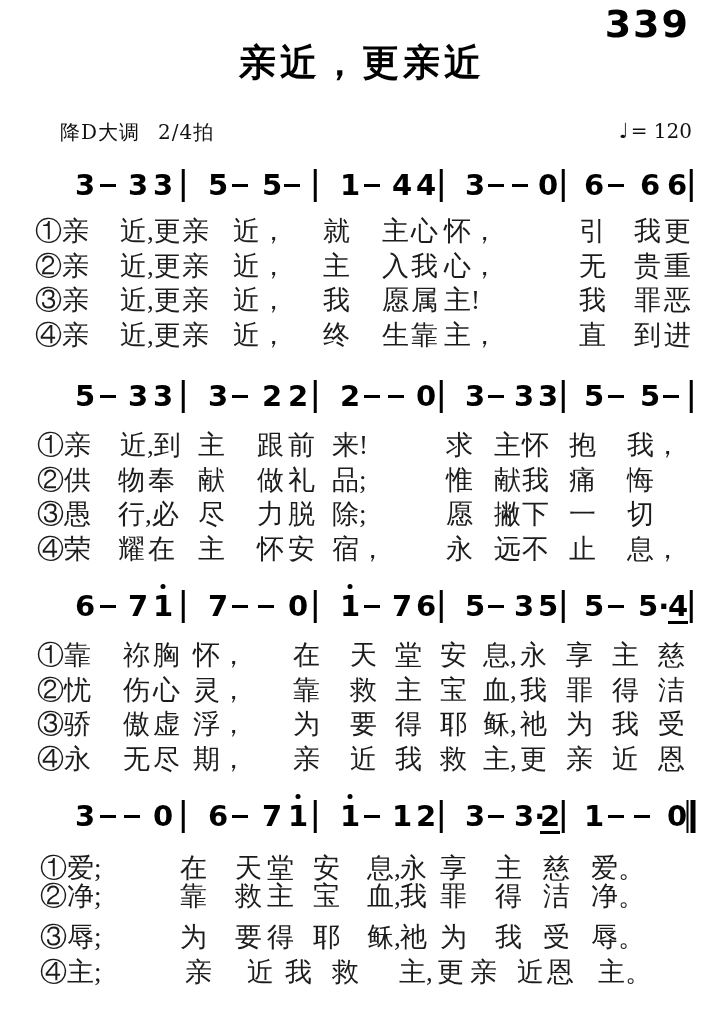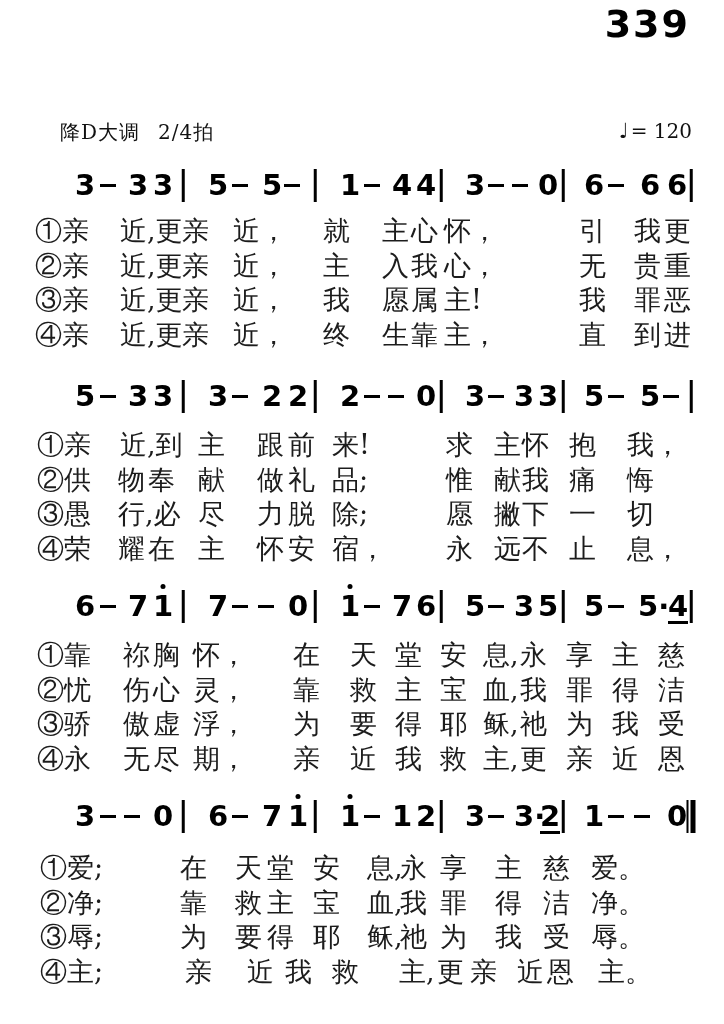--- a/index.html
+++ b/index.html
@@ -52,32 +52,33 @@
   .barline{
     position:absolute;top:-1px;transform:translateX(-50%);
     width:2.5px;height:33px;background:#000;
   }
   .dblbar{
     position:absolute;top:-1px;transform:translateX(-50%);
     width:9px;height:33px;
     border-left:2.5px solid #000;border-right:5px solid #000;
     box-sizing:border-box;
   }
-  .lyric-line{position:absolute;left:0;width:596px;height:34px;}
+  .lyric-line{position:absolute;left:0;width:596px;height:34px;font-family:Liberation Serif, serif;}
   .lyric{
     position:absolute;top:0;
     font-size:27px;line-height:30px;color:#1c1c1c;
     white-space:nowrap;letter-spacing:0;
   }
 </style>
 </head>
 <body>
 
 <div class="sheet">
   <div class="page-number">339</div>
+  <h1 class="title">亲近，更亲近</h1>
   <div class="meta">
     <span class="key"><span>降D大调</span><span class="timesig">2/4拍</span></span>
     <span class="tempo"><span class="tnote">♩</span><span>= 120</span></span>
   </div>
   <div class="system" id="sys0">
       <div class="notation-line">
         <span class="note" style="left: 75px;">3</span>
         <div class="dash" style="left: 108px;"></div>
         <span class="note" style="left: 128px;">3</span>
         <span class="note" style="left: 153px;">3</span>
@@ -362,21 +363,21 @@
         <span class="lyric" style="left: 235px;">天</span>
         <span class="lyric" style="left: 267px;">堂</span>
         <span class="lyric" style="left: 313px;">安</span>
         <span class="lyric" style="left: 367px;">息,</span>
         <span class="lyric" style="left: 400px;">永</span>
         <span class="lyric" style="left: 440px;">享</span>
         <span class="lyric" style="left: 495px;">主</span>
         <span class="lyric" style="left: 543px;">慈</span>
         <span class="lyric" style="left: 591px;">爱。</span>
       </div>
-      <div class="lyric-line" style="top: 87px;">
+      <div class="lyric-line" style="top: 80px;">
         <span class="lyric" style="left: 40px;">②净;</span>
         <span class="lyric" style="left: 180px;">靠</span>
         <span class="lyric" style="left: 235px;">救</span>
         <span class="lyric" style="left: 267px;">主</span>
         <span class="lyric" style="left: 313px;">宝</span>
         <span class="lyric" style="left: 367px;">血,</span>
         <span class="lyric" style="left: 400px;">我</span>
         <span class="lyric" style="left: 440px;">罪</span>
         <span class="lyric" style="left: 495px;">得</span>
         <span class="lyric" style="left: 543px;">洁</span>

